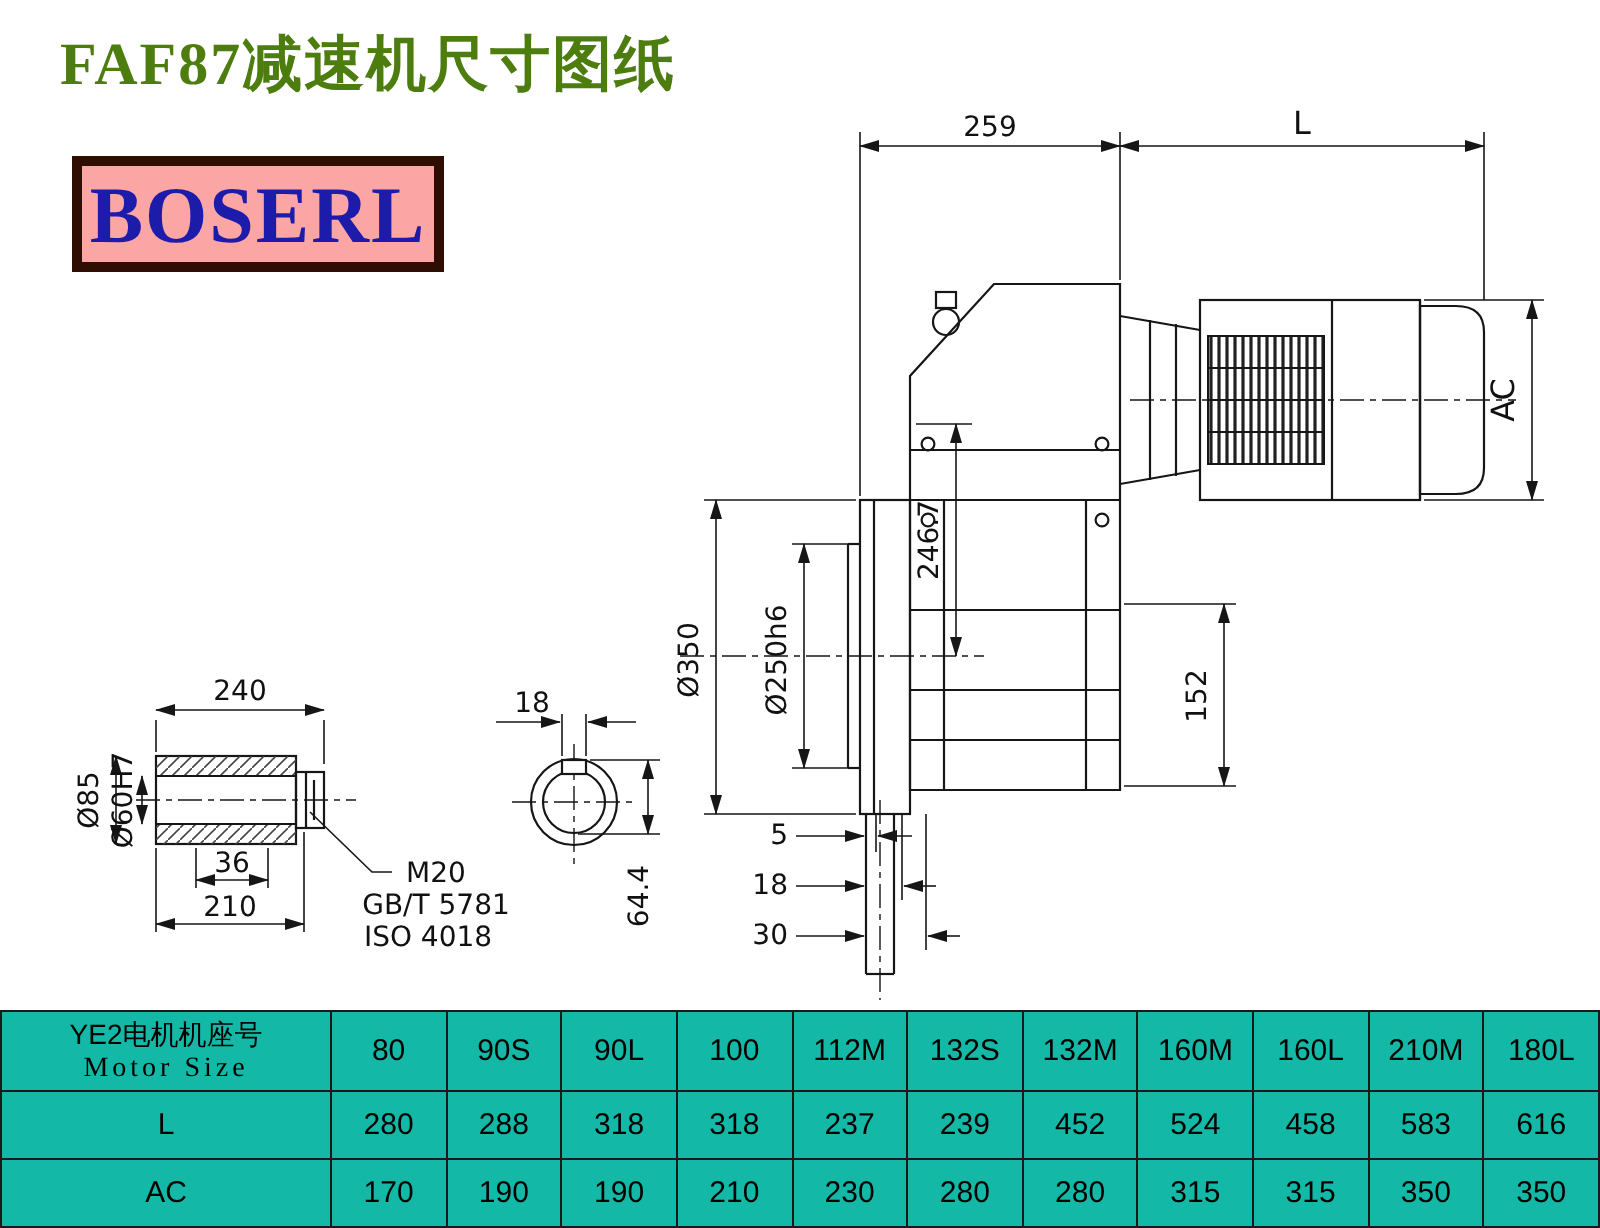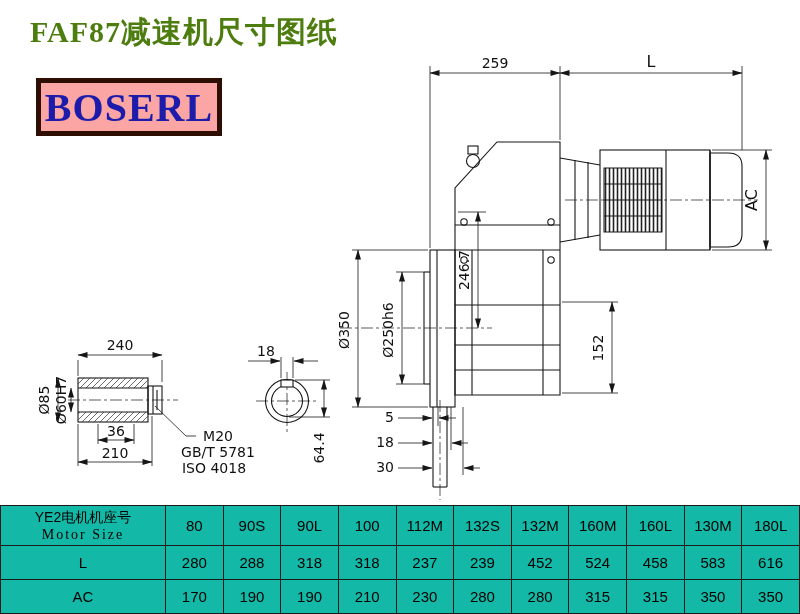--- a/index.html
+++ b/index.html
@@ -226,21 +226,21 @@
         </th>
         <th>80</th>
         <th>90S</th>
         <th>90L</th>
         <th>100</th>
         <th>112M</th>
         <th>132S</th>
         <th>132M</th>
         <th>160M</th>
         <th>160L</th>
-        <th>130M</th>
+        <th>210M</th>
         <th>180L</th>
       </tr>
     </thead>
     <tbody>
       <tr>
         <td>L</td>
         <td>280</td>
         <td>288</td>
         <td>318</td>
         <td>318</td>

